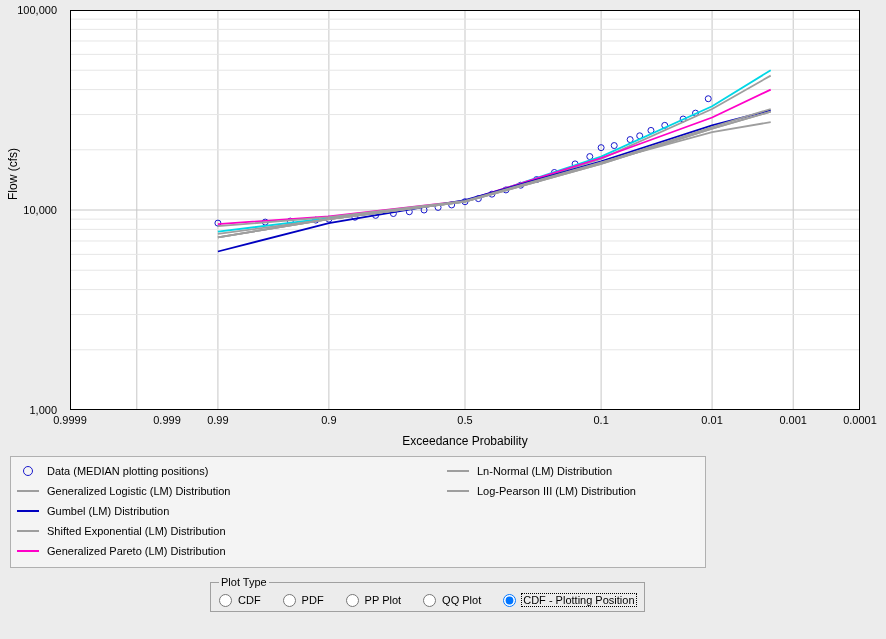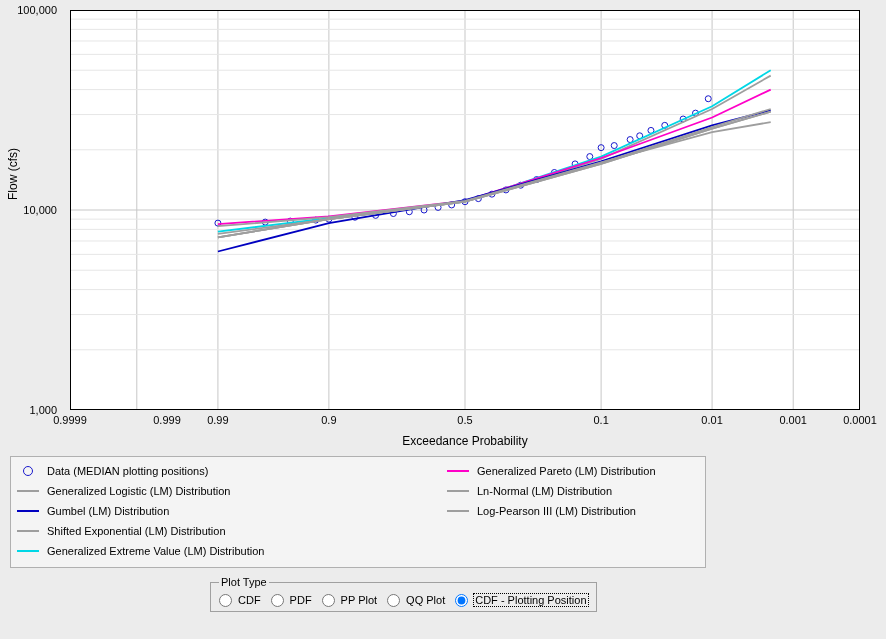--- a/index.html
+++ b/index.html
@@ -122,21 +122,21 @@
   }
   
   fieldset.group {
     position: absolute;
     left: 208px;
     top: 576px;
     border: 1px solid #a0a0a0;
     padding: 6px 8px 4px;
     background: #ececec;
     display: flex;
-    gap: 10px;
+    gap: 22px;
   }
   fieldset.group legend {
     font-size: 11px;
     padding: 0 2px;
   }
   .radio-opt {
     display: inline-flex;
     align-items: flex-start;
     gap: 4px;
     font-size: 11px;
@@ -269,26 +269,20 @@
           <span>Gumbel (LM) Distribution</span>
         </div>
         <div class="legend-item">
           <span class="legend-swatch">
             <span class="legend-line" style="border-color: rgb(158, 158, 158);"></span>
           </span>
           <span>Shifted Exponential (LM) Distribution</span>
         </div>
         <div class="legend-item">
           <span class="legend-swatch">
-            <span class="legend-line" style="border-color: rgb(0, 215, 230);"></span>
-          </span>
-          <span>Generalized Extreme Value (LM) Distribution</span>
-        </div>
-        <div class="legend-item">
-          <span class="legend-swatch">
             <span class="legend-line" style="border-color: rgb(255, 0, 200);"></span>
           </span>
           <span>Generalized Pareto (LM) Distribution</span>
         </div>
         <div class="legend-item">
           <span class="legend-swatch">
             <span class="legend-line" style="border-color: rgb(158, 158, 158);"></span>
           </span>
           <span>Ln-Normal (LM) Distribution</span>
         </div>

